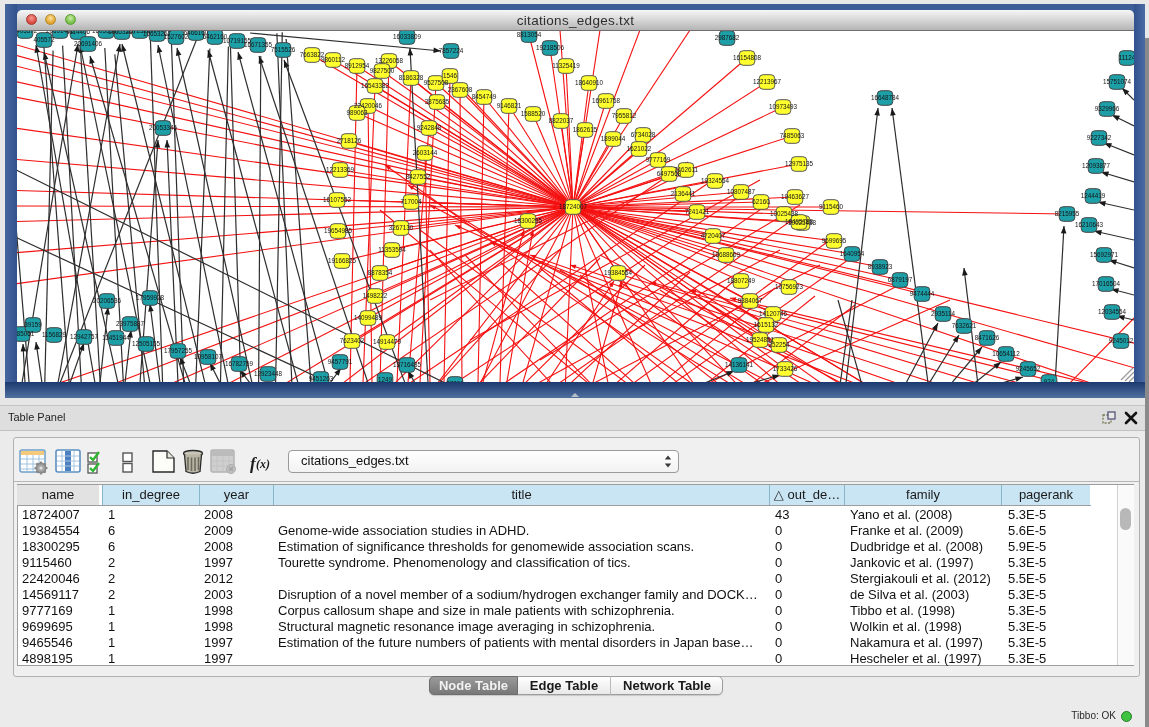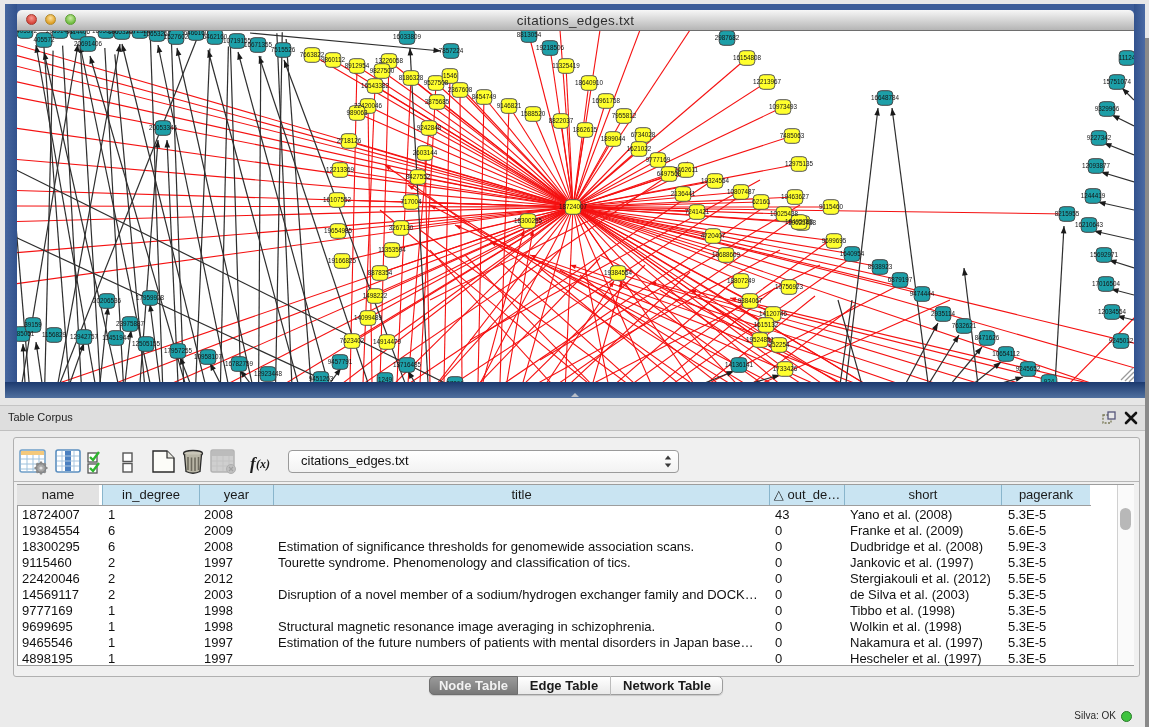--- a/index.html
+++ b/index.html
@@ -718,21 +718,21 @@
 </g>
 <g stroke="#9a9a9a" stroke-width="1.3" fill="none">
         <path d="M1121 380l12-12M1125 381l9-9M1129 382l6-6"></path>
       </g>
 </svg>
 
   <div class="abs" style="left:571px;top:393px;width:0;height:0;border-left:4px solid transparent;border-right:4px solid transparent;border-bottom:4px solid #b8bdc7"></div>
 
   <div class="abs" style="left:0px;top:398px;width:1149px;height:7px;background:#e6e6e6"></div>
   <div class="abs" style="left:0px;top:405px;width:1149px;height:26px;background:#dedede;border-top:1px solid #c4c4c4;border-bottom:1px solid #c0c0c0"></div>
-  <div class="abs" style="left:8px;top:411px;font-size:11px;color:#1f1f1f">Table Corpus</div>
+  <div class="abs" style="left:8px;top:411px;font-size:11px;color:#1f1f1f">Table Panel</div>
   <svg class="abs" style="left:1100px;top:410px" width="42" height="18" viewBox="0 0 42 18">
     <rect x="3" y="5" width="8" height="8" fill="none" stroke="#7a7a55" stroke-width="1.3" stroke-dasharray="2 1.4"></rect>
     <rect x="8" y="2" width="7" height="7" fill="#e8e8e8" stroke="#55557a" stroke-width="1.3"></rect>
     <path d="M26 3l10 10M36 3L26 13" stroke="#111" stroke-width="2.6" stroke-linecap="round"></path>
   </svg>
   <div class="abs" style="left:0px;top:431px;width:1149px;height:296px;background:#ebebeb"></div>
 
   <div class="abs" style="left:13px;top:437px;width:1127px;height:240px;background:#f0f0f0;border:1px solid #b0b0b0;border-radius:3px"></div>
   <svg width="280" height="34" viewBox="14 444 280 34" style="position:absolute;left:14px;top:444px">
 
@@ -792,47 +792,48 @@
       <polygon points="8,15.5 11.2,11.5 4.8,11.5" fill="#3a3a3a"></polygon>
   </svg>
 
   <div class="abs" style="left:14px;top:481px;width:1125px;height:1px;background:#b6b6b6"></div>
   <div class="abs" style="left:17px;top:484px;width:1117px;height:182px;background:#fff;border:1px solid #9d9d9d"></div>
   <div class="hcell" style="left:17px;width:82px;background:#e2e2e2;border-left:none">name</div>
   <div class="hcell" style="left:102px;width:97px">in_degree</div>
   <div class="hcell" style="left:199px;width:74px">year</div>
   <div class="hcell" style="left:273px;width:496px">title</div>
   <div class="hcell" style="left:769px;width:75px">△ out_de…</div>
-  <div class="hcell" style="left:844px;width:157px">short</div>
+  <div class="hcell" style="left:844px;width:157px">family</div>
   <div class="hcell" style="left:1001px;width:89px">pagerank</div>
   <div class="abs" style="left:17px;top:505px;width:1074px;height:1px;background:#9d9d9d"></div>
   <div class="trow" style="top:506px">
       <span style="left:22px">18724007</span>
       <span style="left:108px">1</span>
       <span style="left:204px">2008</span>
       <span style="left:775px">43</span>
       <span style="left:850px">Yano et al. (2008)</span>
       <span style="left:1008px">5.3E-5</span>
     </div>
 <div class="trow" style="top:522px">
       <span style="left:22px">19384554</span>
       <span style="left:108px">6</span>
       <span style="left:204px">2009</span>
+      <span style="left:278px">Genome-wide association studies in ADHD.</span>
       <span style="left:775px">0</span>
       <span style="left:850px">Franke et al. (2009)</span>
       <span style="left:1008px">5.6E-5</span>
     </div>
 <div class="trow" style="top:538px">
       <span style="left:22px">18300295</span>
       <span style="left:108px">6</span>
       <span style="left:204px">2008</span>
       <span style="left:278px">Estimation of significance thresholds for genomewide association scans.</span>
       <span style="left:775px">0</span>
       <span style="left:850px">Dudbridge et al. (2008)</span>
-      <span style="left:1008px">5.9E-3</span>
+      <span style="left:1008px">5.9E-5</span>
     </div>
 <div class="trow" style="top:554px">
       <span style="left:22px">9115460</span>
       <span style="left:108px">2</span>
       <span style="left:204px">1997</span>
       <span style="left:278px">Tourette syndrome. Phenomenology and classification of tics.</span>
       <span style="left:775px">0</span>
       <span style="left:850px">Jankovic et al. (1997)</span>
       <span style="left:1008px">5.3E-5</span>
     </div>
@@ -850,20 +851,21 @@
       <span style="left:204px">2003</span>
       <span style="left:278px">Disruption of a novel member of a sodium/hydrogen exchanger family and DOCK…</span>
       <span style="left:775px">0</span>
       <span style="left:850px">de Silva et al. (2003)</span>
       <span style="left:1008px">5.3E-5</span>
     </div>
 <div class="trow" style="top:602px">
       <span style="left:22px">9777169</span>
       <span style="left:108px">1</span>
       <span style="left:204px">1998</span>
+      <span style="left:278px">Corpus callosum shape and size in male patients with schizophrenia.</span>
       <span style="left:775px">0</span>
       <span style="left:850px">Tibbo et al. (1998)</span>
       <span style="left:1008px">5.3E-5</span>
     </div>
 <div class="trow" style="top:618px">
       <span style="left:22px">9699695</span>
       <span style="left:108px">1</span>
       <span style="left:204px">1998</span>
       <span style="left:278px">Structural magnetic resonance image averaging in schizophrenia.</span>
       <span style="left:775px">0</span>
@@ -890,16 +892,16 @@
 
   <div class="abs" style="left:1117px;top:485px;width:17px;height:180px;background:#fafafa;border-left:1px solid #d0d0d0"></div>
   <div class="abs" style="left:1120px;top:508px;width:11px;height:22px;background:#b8b8b8;border-radius:6px"></div>
 
   <div class="abs" style="left:429px;top:676px;width:294px;height:19px;border:1px solid #9d9d9d;border-radius:5px;background:linear-gradient(#ffffff,#e9e9e9);box-shadow:0 1px 1px rgba(0,0,0,.15)"></div>
   <div class="abs" style="left:429px;top:676px;width:89px;height:19px;border-radius:5px 0 0 5px;background:linear-gradient(#9a9a9a,#787878);border:1px solid #6e6e6e"></div>
   <div class="abs" style="left:429px;top:676px;width:89px;height:19px;font-size:13px;font-weight:bold;color:#f2f2f2;text-align:center;line-height:19px">Node Table</div>
   <div class="abs" style="left:518px;top:676px;width:93px;height:19px;font-size:13px;font-weight:bold;color:#1a1a1a;text-align:center;line-height:19px;border-right:1px solid #bbb">Edge Table</div>
   <div class="abs" style="left:611px;top:676px;width:112px;height:19px;font-size:13px;font-weight:bold;color:#1a1a1a;text-align:center;line-height:19px">Network Table</div>
 
-  <div class="abs" style="right:33px;top:710px;font-size:10px;color:#2a2a2a">Silva: OK</div>
+  <div class="abs" style="right:33px;top:710px;font-size:10px;color:#2a2a2a">Tibbo: OK</div>
   <div class="abs" style="left:1121px;top:711px;width:11px;height:11px;border-radius:50%;background:#3fc43f;border:1px solid #2a7a2a"></div>
 
   <div class="abs" style="left:1145px;top:38px;width:4px;height:689px;background:#8a8a8a"></div>
 </div>
 </body></html>

